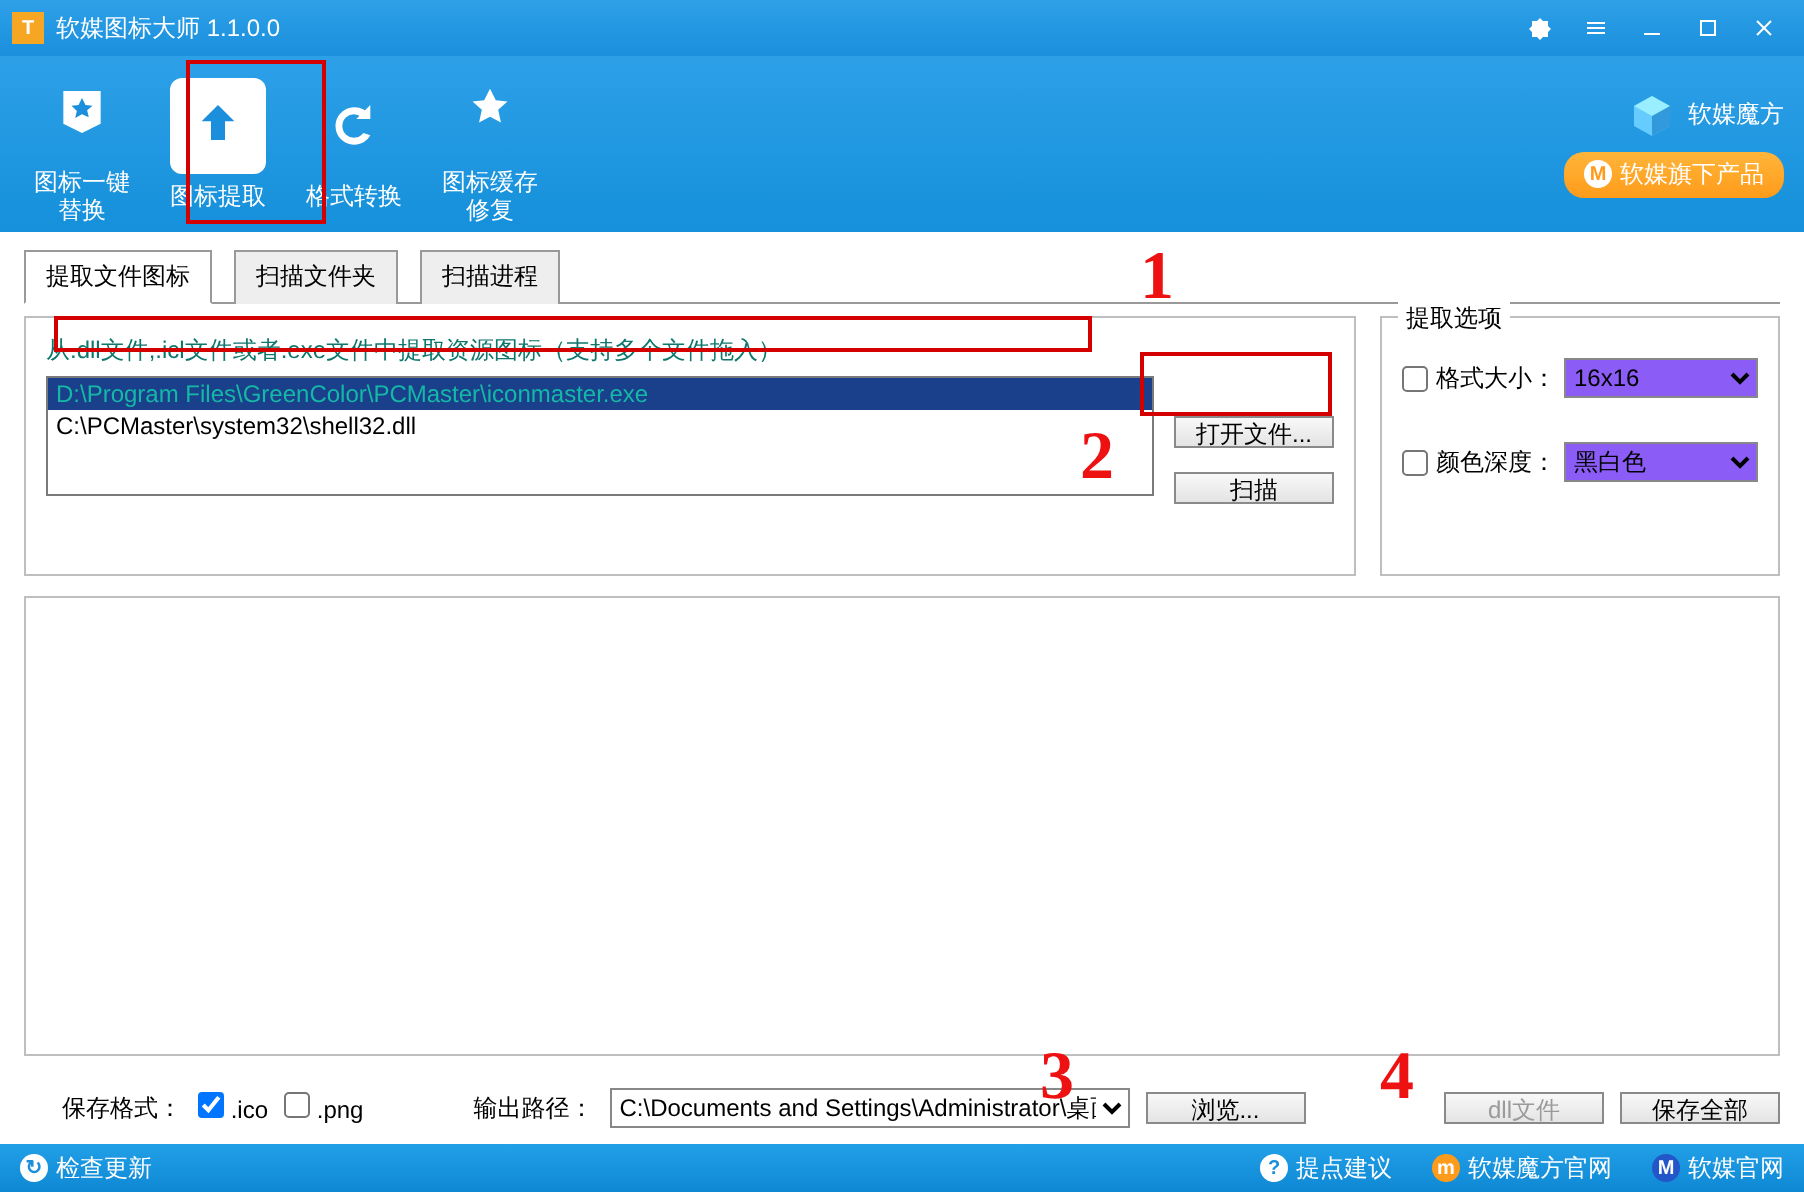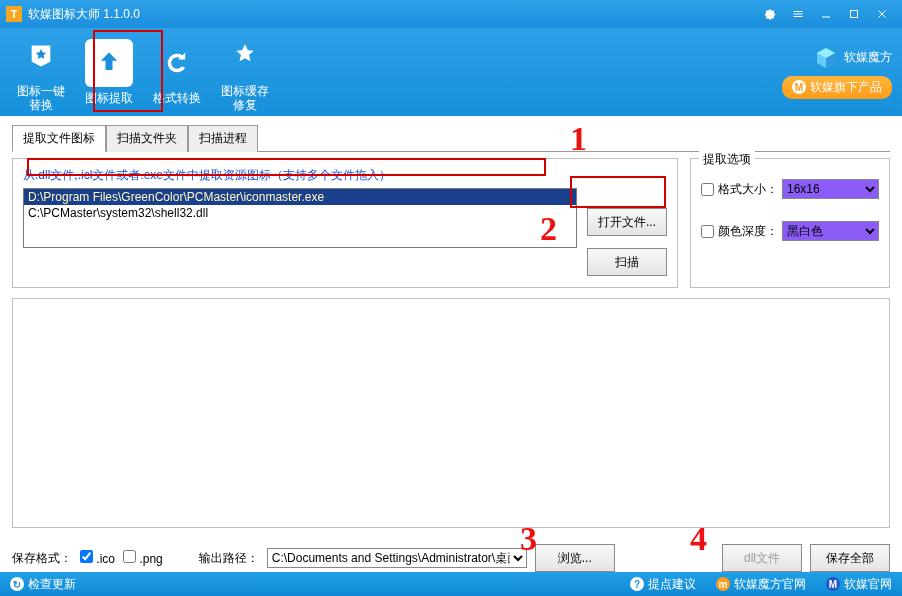--- a/index.html
+++ b/index.html
@@ -23,41 +23,41 @@
 .tbtn .tlabel { font-size: 12px; line-height: 14px; white-space: pre-line; }
 .toolbar-right { margin-left:auto; text-align:right; }
 .brand { display:flex; align-items:center; justify-content:flex-end; color:#fff; font-size:20px; gap:6px; margin-bottom:6px;}
 .brand-icon { width:24px; height:24px; }
 .prodbtn { background:linear-gradient(#ffb53a,#ff9b1a); color:#fff; border-radius:10px; padding:3px 10px; display:inline-flex; align-items:center; gap:4px; font-size:12px; }
 .prodbtn .m { background:#fff; color:#ff9b1a; width:14px; height:14px; border-radius:7px; font-size:10px; font-weight:bold; display:flex; align-items:center; justify-content:center;}
 
 
 .main { padding: 8px 12px; }
 .tabs { border-bottom: 1px solid #999; display:flex; margin-bottom:0; }
-.tab { padding: 4px 10px; border:1px solid #999; border-bottom:none; background:#eee; margin-right:0; position:relative; top:1px; cursor:pointer;}
+.tab { padding: 4px 10px; border:1px solid #999; border-bottom:none; background:#eee; margin-right:11px; position:relative; top:1px; cursor:pointer;}
 .tab.active { background:#fff; border-bottom:1px solid #fff; }
 .panel-row { display:flex; gap:12px; margin-top:6px; }
 .left-group { flex:1; border:1px solid #bfbfbf; padding:8px 10px 10px; position:relative; height:130px; }
-.hint { font-size:12px; color:#1d4ed8; }
+.hint { font-size:12px; color:#0f766e; }
 .filelist { border:1px solid #7a7a7a; background:#fff; height:60px; margin-top:4px; overflow:auto; }
 .filelist .row { padding:1px 4px; font-family: Tahoma, Arial; font-size:12px; cursor:default;}
-.filelist .row.sel { background:#1a3f8b; color:#fef9c3; }
+.filelist .row.sel { background:#1a3f8b; color:#14b8a6; }
 .btncol { display:flex; flex-direction:column; gap:12px; margin-top:24px; }
-.wbtn { width:80px; height:28px; border:1px solid #8a8a8a; background:linear-gradient(#f8f8f8,#e4e4e4); cursor:pointer; font-size:12px; }
+.wbtn { width:80px; height:16px; border:1px solid #8a8a8a; background:linear-gradient(#f8f8f8,#e4e4e4); cursor:pointer; font-size:12px; }
 .right-group { width:200px; border:1px solid #bfbfbf; padding:10px 10px 10px; position:relative; height:130px;}
 .group-title { position:absolute; top:-8px; left:8px; background:#fff; padding:0 4px; font-size:12px; }
 .opt-row { display:flex; align-items:center; margin:10px 0 22px; gap:4px;}
 .opt-row label { display:flex; align-items:center; gap:4px; white-space:nowrap;}
 .opt-row select { flex:1; height:20px; border:1px solid #888; background:#8b5cf6;}
 input[type=checkbox]{ width:13px; height:13px; }
 
 .preview { border:1px solid #bfbfbf; height:230px; margin-top:10px; background:#fff; }
 
 .bottom-row { display:flex; align-items:center; gap:8px; margin-top:16px; }
-.bottom-row .lbl { font-size:12px; }
+.bottom-row .lbl { font-size:12px;margin-left:19px; }
 .pathbox { width:260px; height:20px; border:1px solid #888; background:#fff; }
 .wbtn.disabled { color:#9a9a9a; }
 
 
 .status { position:absolute; bottom:0; left:0; right:0; height:24px; background:linear-gradient(#21a0e7,#0f88d4); color:#fff; display:flex; align-items:center; padding:0 10px; gap:20px;}
 .status .slink { display:flex; align-items:center; gap:4px; cursor:pointer;}
 .status .spacer { flex:1; }
 .sicon { width:14px; height:14px; border-radius:7px; background:#fff; color:#1b8fdc; font-size:10px; font-weight:bold; display:flex; align-items:center; justify-content:center;}
 .sicon.orange{ background:#ff9b1a; color:#fff;}
 .sicon.blue2{ background:#2356c9; color:#fff;}

